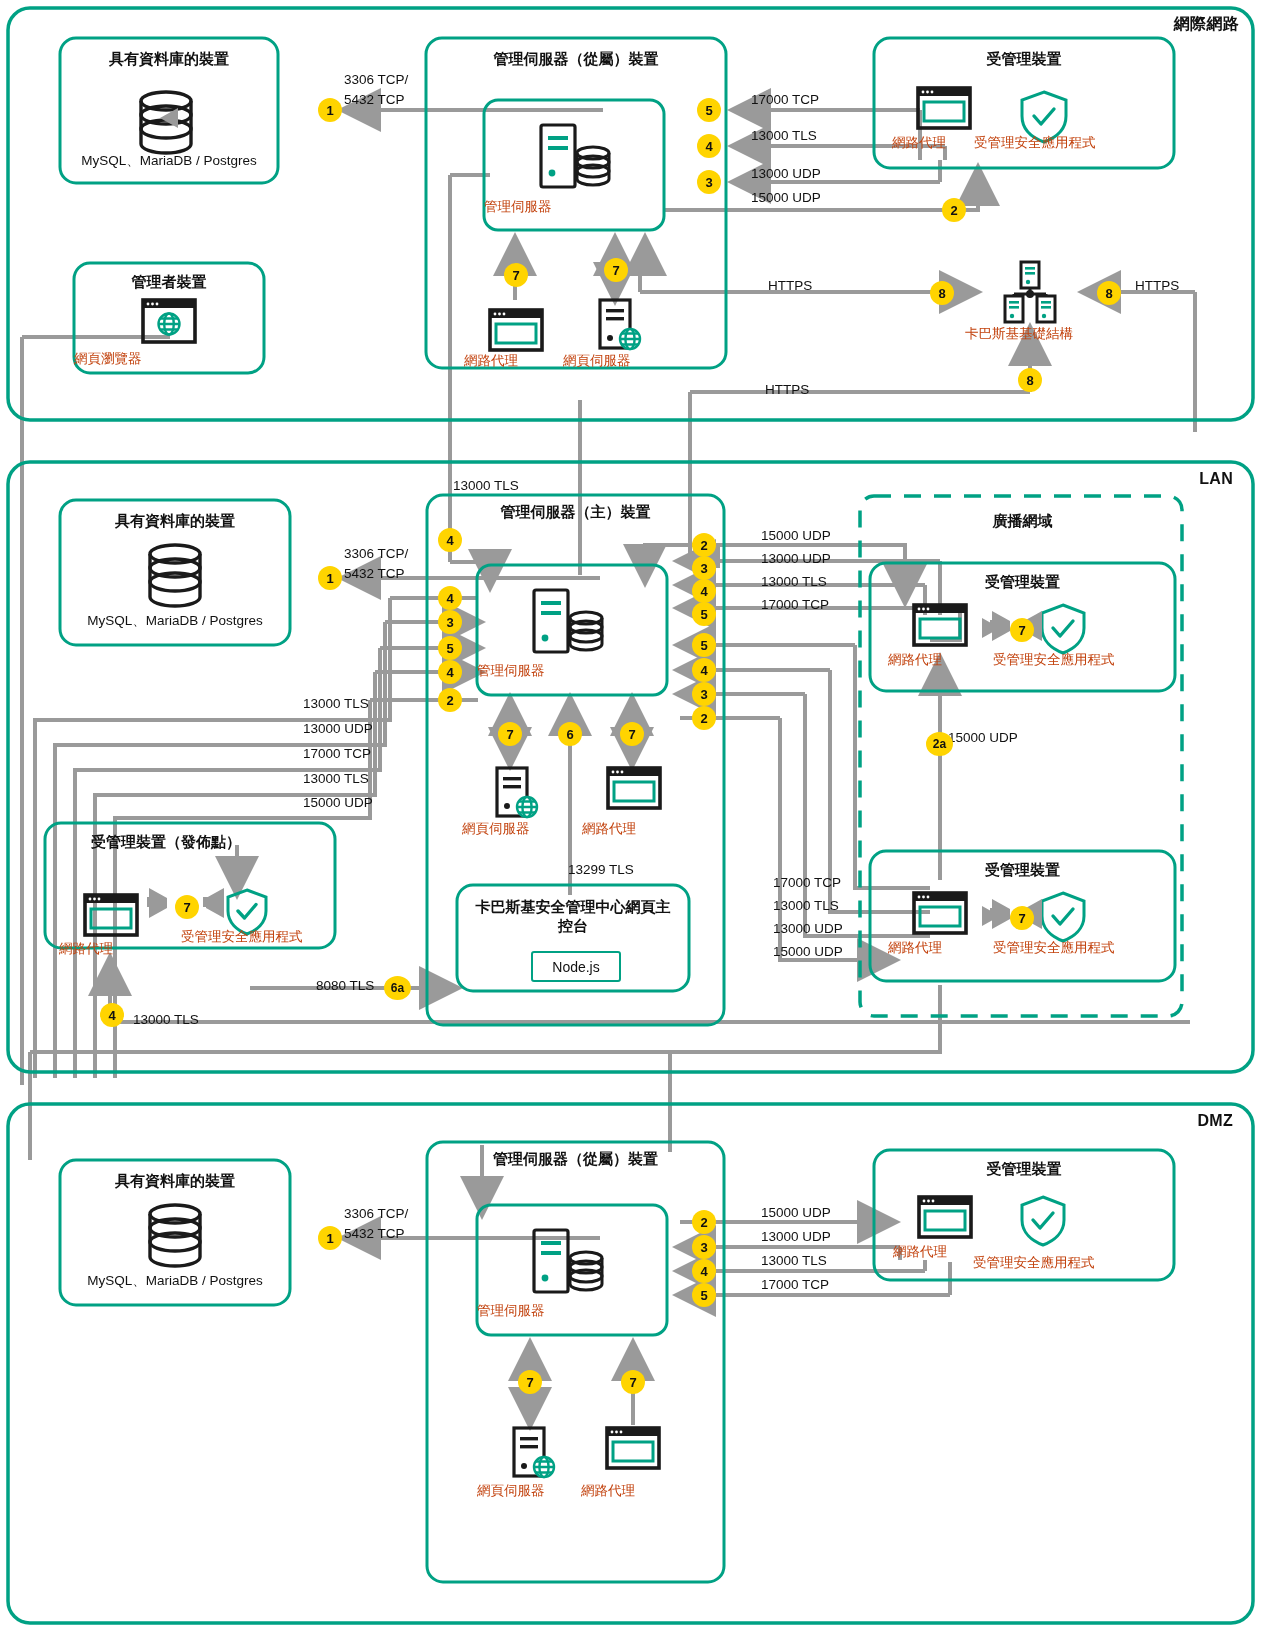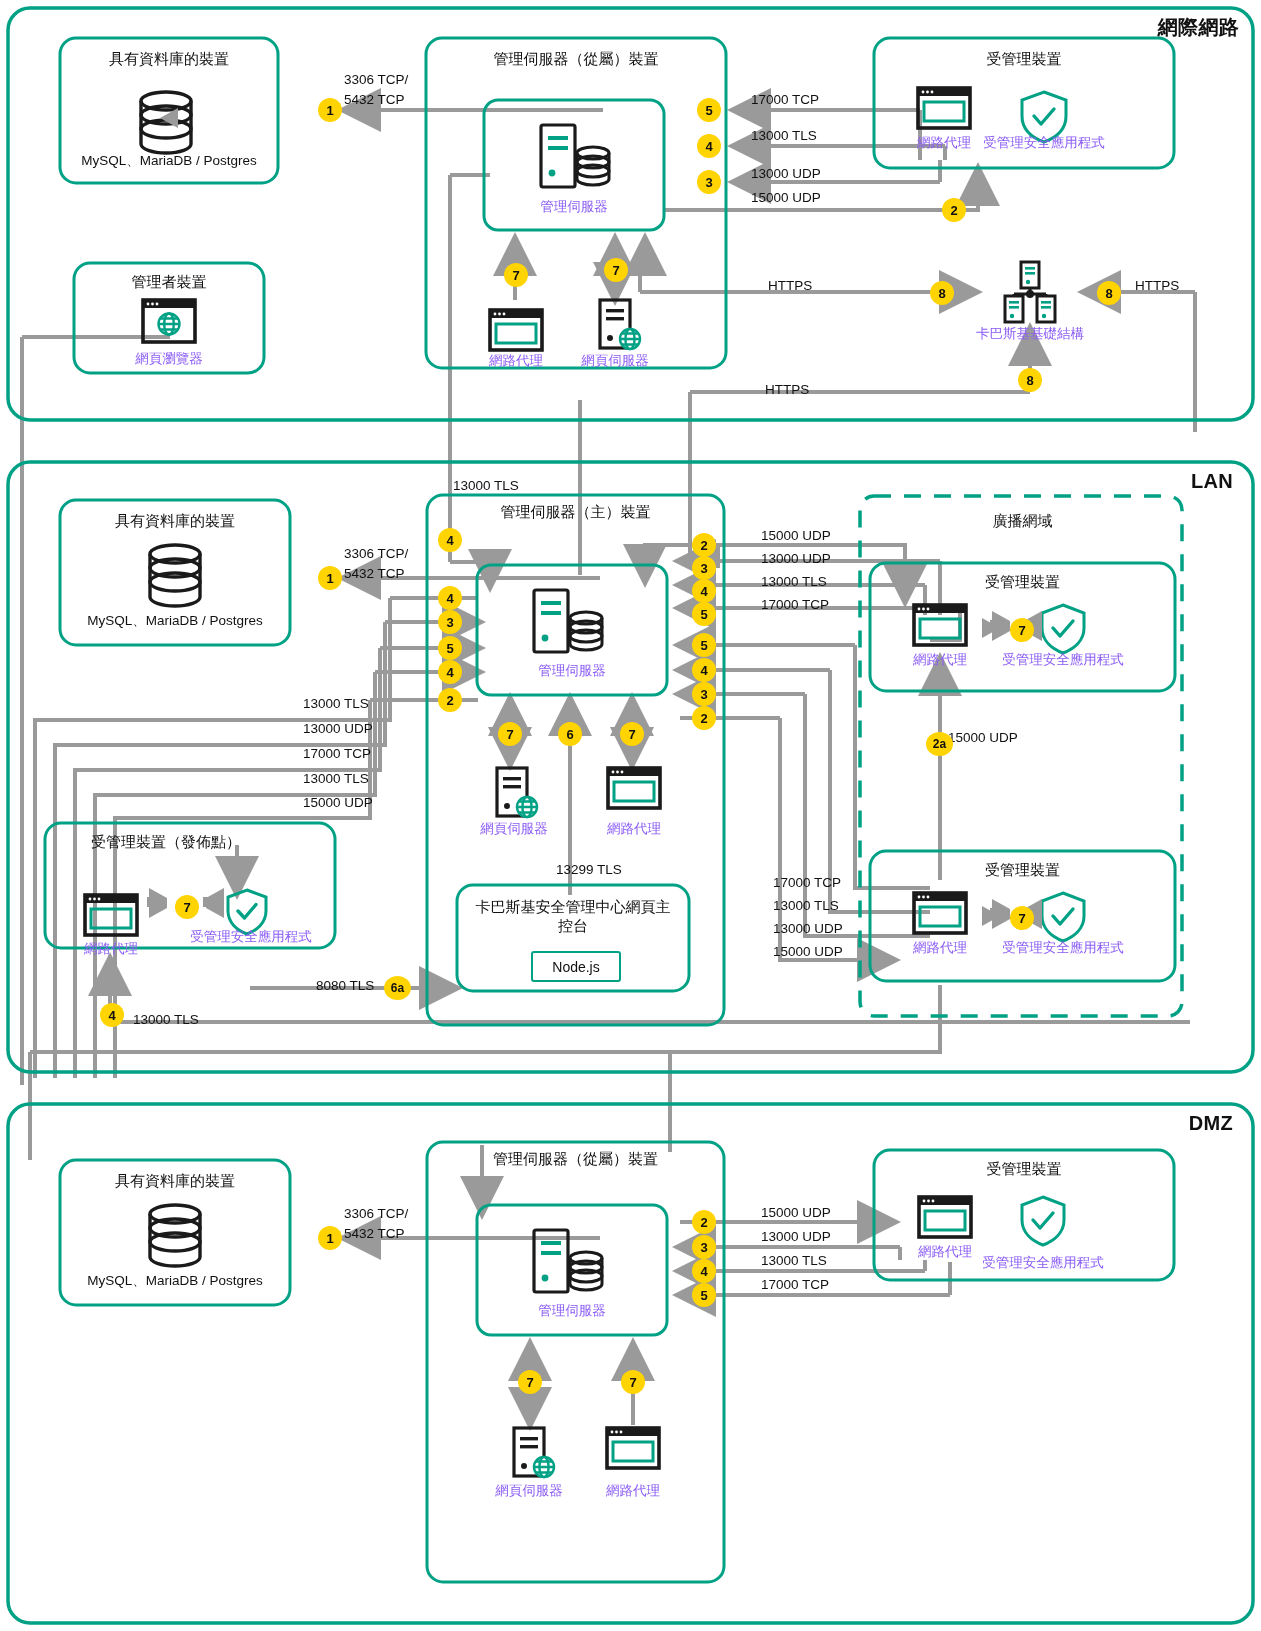--- a/index.html
+++ b/index.html
@@ -1,22 +1,22 @@
 <!DOCTYPE html>
 <html><head>
 <meta charset="utf-8">
 <style>
   html,body{margin:0;padding:0;background:#fff;}
   body{font-family:"Liberation Sans","DejaVu Sans",sans-serif;}
   #stage{position:relative;width:1261px;height:1631px;background:#fff;overflow:hidden;}
   #svgroot{position:absolute;left:0;top:0;width:1261px;height:1631px;}
 
-  .zone-title{position:absolute;font-weight:bold;font-size:20px;color:#111;letter-spacing:.3px;white-space:nowrap;}
-  .box-title{position:absolute;font-size:15px;color:#111;white-space:nowrap;text-align:center;}
-  .node-label{position:absolute;font-size:13.5px;color:#8b5cf6;white-space:nowrap;text-align:center;}
+  .zone-title{position:absolute;font-weight:bold;font-size:16px;color:#111;letter-spacing:.3px;white-space:nowrap;}
+  .box-title{position:absolute;font-size:15px;color:#111;white-space:nowrap;text-align:center;font-weight:bold;}
+  .node-label{position:absolute;font-size:13.5px;color:#c2410c;white-space:nowrap;text-align:left;}
   .port-label{position:absolute;font-size:13.5px;color:#111;white-space:nowrap;}
   .badge{position:absolute;width:24px;height:24px;border-radius:50%;background:#FFD400;
          color:#111;font-size:13px;font-weight:bold;display:flex;align-items:center;
          justify-content:center;line-height:1;}
   .badge.wide{width:27px;height:24px;border-radius:50%/50%;font-size:12px;}
   .nodejs{position:absolute;border:2.5px solid #00A184;border-radius:3px;
           font-size:14px;color:#111;display:flex;align-items:center;justify-content:center;}
   .dbsub{position:absolute;font-size:13.5px;color:#111;white-space:nowrap;text-align:center;}
 </style>
 </head>
@@ -496,21 +496,21 @@
 <div class="port-label" style="left:773px;top:898px;">13000 TLS</div>
 <div class="port-label" style="left:773px;top:921px;">13000 UDP</div>
 <div class="port-label" style="left:773px;top:944px;">15000 UDP</div>
 
 <div class="node-label" style="left:462px;top:820px;width:104px;">網頁伺服器</div>
 <div class="node-label" style="left:582px;top:820px;width:104px;">網路代理</div>
 
 <div class="box-title" style="left:457px;top:897px;width:232px;line-height:20px;">卡巴斯基安全管理中心網頁主</div>
 <div class="box-title" style="left:457px;top:917px;width:232px;">控台</div>
 <div class="nodejs" style="left:531px;top:951px;width:86px;height:27px;">Node.js</div>
-<div class="port-label" style="left:556px;top:862px;">13299 TLS</div>
+<div class="port-label" style="left:568px;top:862px;">13299 TLS</div>
 
 <div class="box-title" style="left:870px;top:512px;width:305px;">廣播網域</div>
 
 <div class="box-title" style="left:870px;top:573px;width:305px;">受管理裝置</div>
 <div class="node-label" style="left:888px;top:651px;width:104px;">網路代理</div>
 <div class="node-label" style="left:993px;top:651px;width:140px;">受管理安全應用程式</div>
 
 <div class="box-title" style="left:870px;top:861px;width:305px;">受管理裝置</div>
 <div class="node-label" style="left:888px;top:939px;width:104px;">網路代理</div>
 <div class="node-label" style="left:993px;top:939px;width:140px;">受管理安全應用程式</div>

